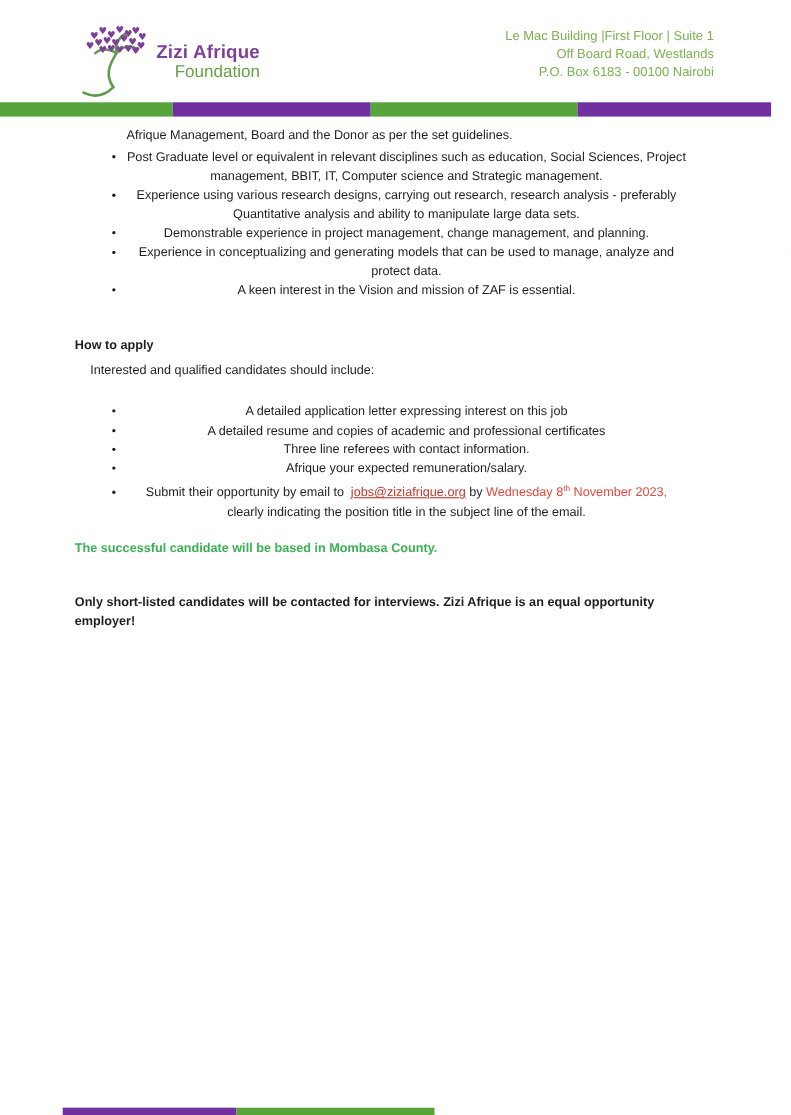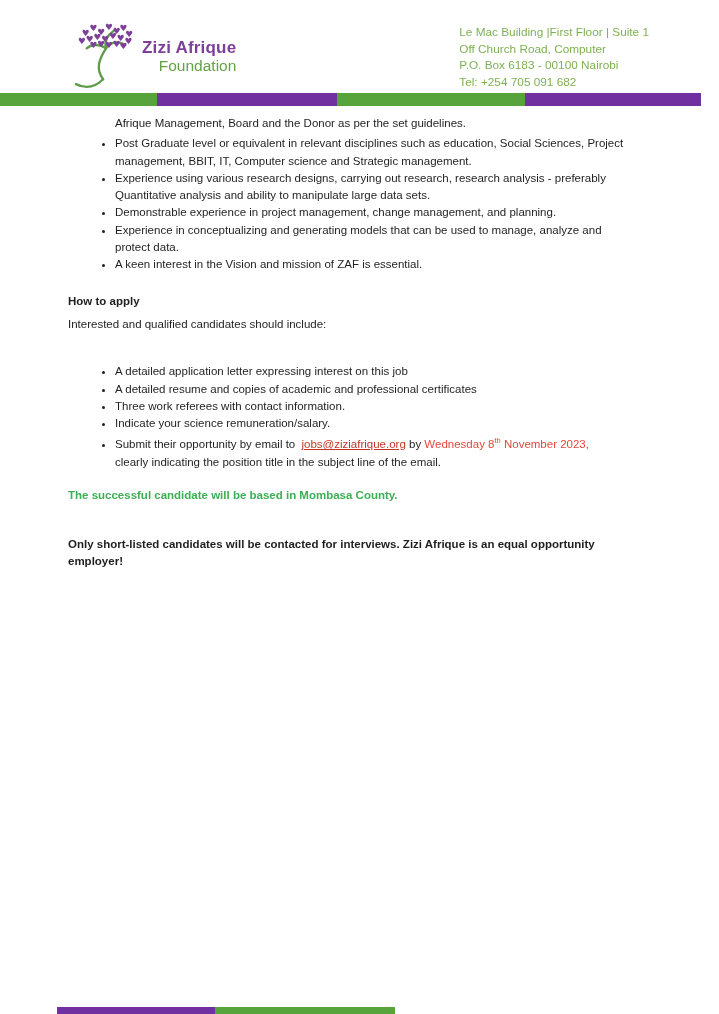--- a/index.html
+++ b/index.html
@@ -14,45 +14,45 @@
     margin:0 auto;
   }
   
   .logo{position:absolute;left:74px;top:22px;display:flex;align-items:center;}
   .logo svg{display:block;}
   .logo-text{margin-left:6px;line-height:1.08;text-align:right;}
   .logo-name{color:#7d3f98;font-size:17px;font-weight:600;letter-spacing:.2px;}
   .logo-sub{color:#64a147;font-size:15.5px;font-weight:500;}
   .contact{
     position:absolute;top:24px;right:70px;
-    text-align:left;color:#7cb151;
+    text-align:right;color:#7cb151;
     font-size:11.8px;line-height:16.5px;
   }
   
   .bar{position:absolute;display:flex;}
   .bar-top{top:93px;left:0;height:13px;width:701px;}
   .seg{height:100%;}
   .seg-g{background:#58a43c;}
   .seg-p{background:#7030a0;}
   .bar-top .s1{width:157px;}
   .bar-top .s2{width:180px;}
   .bar-top .s3{width:188px;}
   .bar-top .s4{width:176px;}
   .bar-bottom{bottom:0;left:57px;height:7px;}
   .bar-bottom .s1{width:158px;}
   .bar-bottom .s2{width:180px;}
   
   .content{position:absolute;top:115px;left:68px;width:556px;line-height:17.3px;}
   .indented{margin-left:47px;}
   .h-bold{font-weight:bold;margin-top:11px;}
   ul{margin:3px 0 0 0;padding-left:47px;}
-  li{line-height:17.3px;}
-  .apply-heading{margin-top:19px;}
-  .apply-intro{margin-top:6px;}
-  .apply-list{margin-top:30px;}
+  li{line-height:17.3px;text-align:center;}
+  .apply-heading{margin-top:32px;}
+  .apply-intro{margin-top:6px;margin-left:14px;}
+  .apply-list{margin-top:20px;}
   .email-link{color:#c0392b;text-decoration:underline;margin-left:3px;cursor:pointer;}
   .deadline{color:#e2483d;}
   .deadline sup{font-size:7.5px;}
   .submit-line2{display:block;}
   .note-green{color:#3cb054;font-weight:bold;margin-top:16px;}
   .note-closing{font-weight:bold;margin-top:32px;width:545px;}
 </style>
 </head>
 <body>
 
@@ -90,23 +90,22 @@
       </g>
     </svg>
     <div class="logo-text">
       <div class="logo-name">Zizi Afrique</div>
       <div class="logo-sub">Foundation</div>
     </div>
   </div>
 
   <div class="contact">
     <div>Le Mac Building |First Floor | Suite 1</div>
-    <div>Off Church Road, Computer</div>
+    <div>Off Board Road, Westlands</div>
     <div>P.O. Box 6183 - 00100 Nairobi</div>
-    <div>Tel: +254 705 091 682</div>
   </div>
 
   <div class="bar bar-top">
     <span class="seg seg-g s1"></span>
     <span class="seg seg-p s2"></span>
     <span class="seg seg-g s3"></span>
     <span class="seg seg-p s4"></span>
   </div>
 
   <div class="content">
@@ -120,22 +119,22 @@
       <li>Experience in conceptualizing and generating models that can be used to manage, analyze and protect data.</li>
       <li>A keen interest in the Vision and mission of ZAF is essential.</li>
     </ul>
 
     <div class="h-bold apply-heading">How to apply</div>
     <div class="apply-intro">Interested and qualified candidates should include:</div>
 
     <ul class="apply-list">
       <li>A detailed application letter expressing interest on this job</li>
       <li>A detailed resume and copies of academic and professional certificates</li>
-      <li>Three work referees with contact information.</li>
-      <li>Indicate your science remuneration/salary.</li>
+      <li>Three line referees with contact information.</li>
+      <li>Afrique your expected remuneration/salary.</li>
       <li><span>Submit their opportunity by email to </span><a class="email-link">jobs@ziziafrique.org</a><span> by </span><span class="deadline"><span>Wednesday 8</span><sup>th</sup><span> November 2023,</span></span><span class="submit-line2">clearly indicating the position title in the subject line of the email.</span></li>
     </ul>
 
     <div class="note-green">The successful candidate will be based in Mombasa County.</div>
 
     <div class="note-closing">Only short-listed candidates will be contacted for interviews. Zizi Afrique is an equal opportunity employer!</div>
 
   </div>
 
   <div class="bar bar-bottom">

